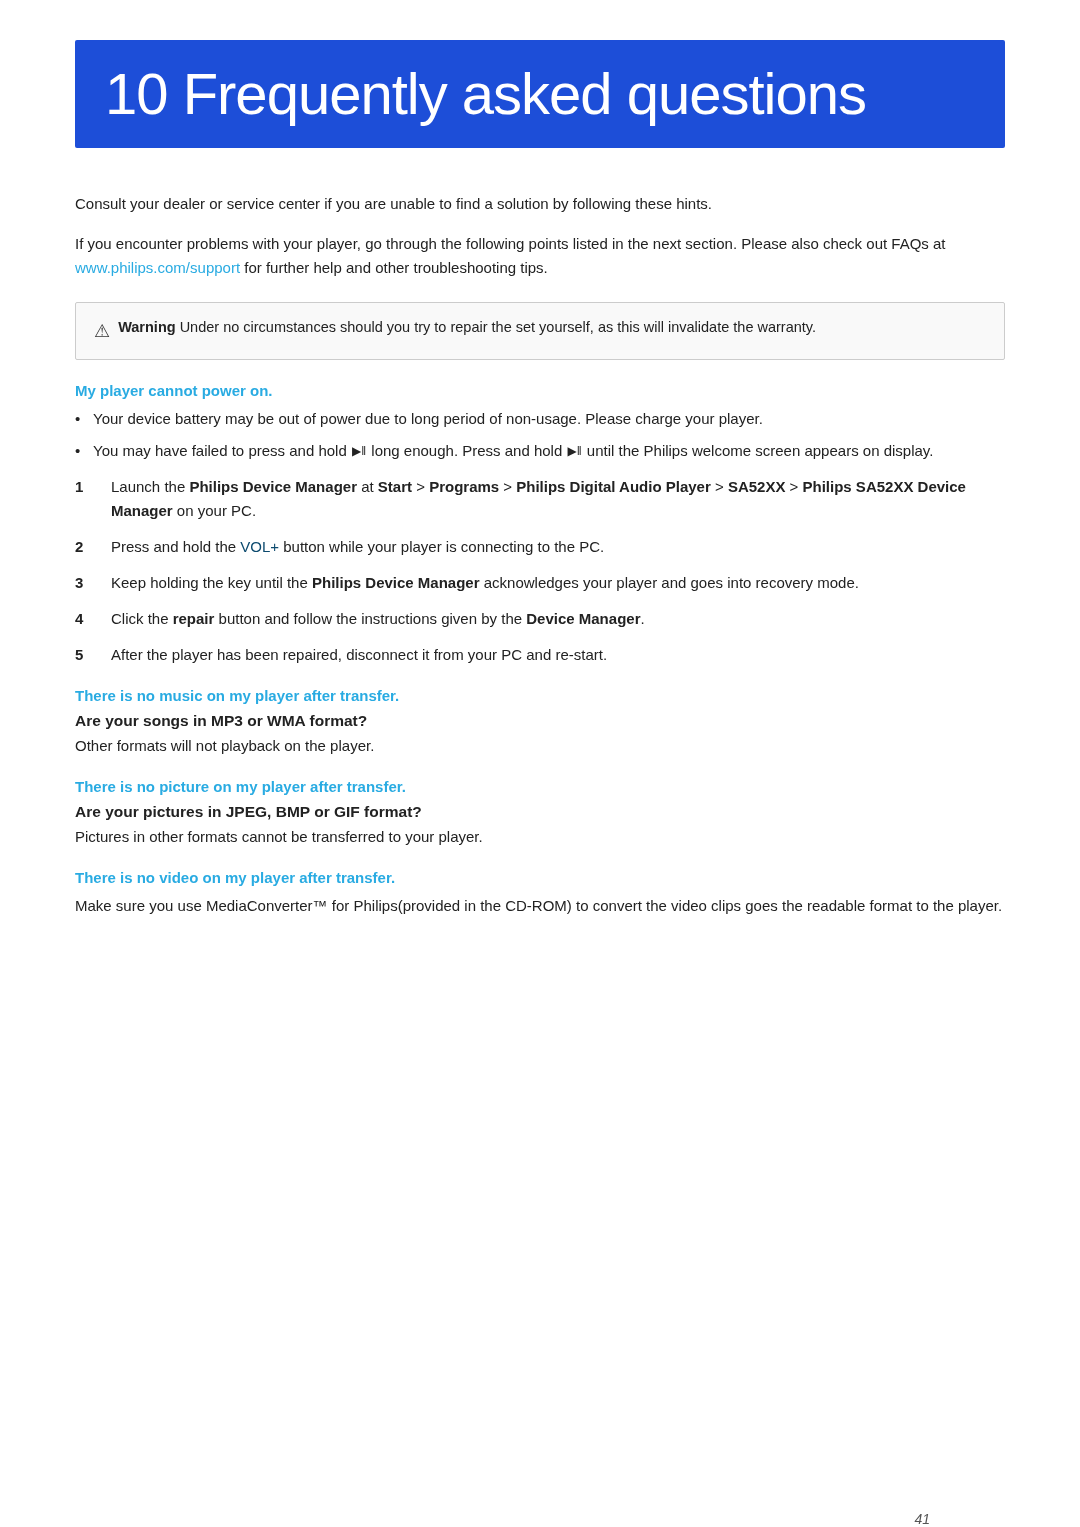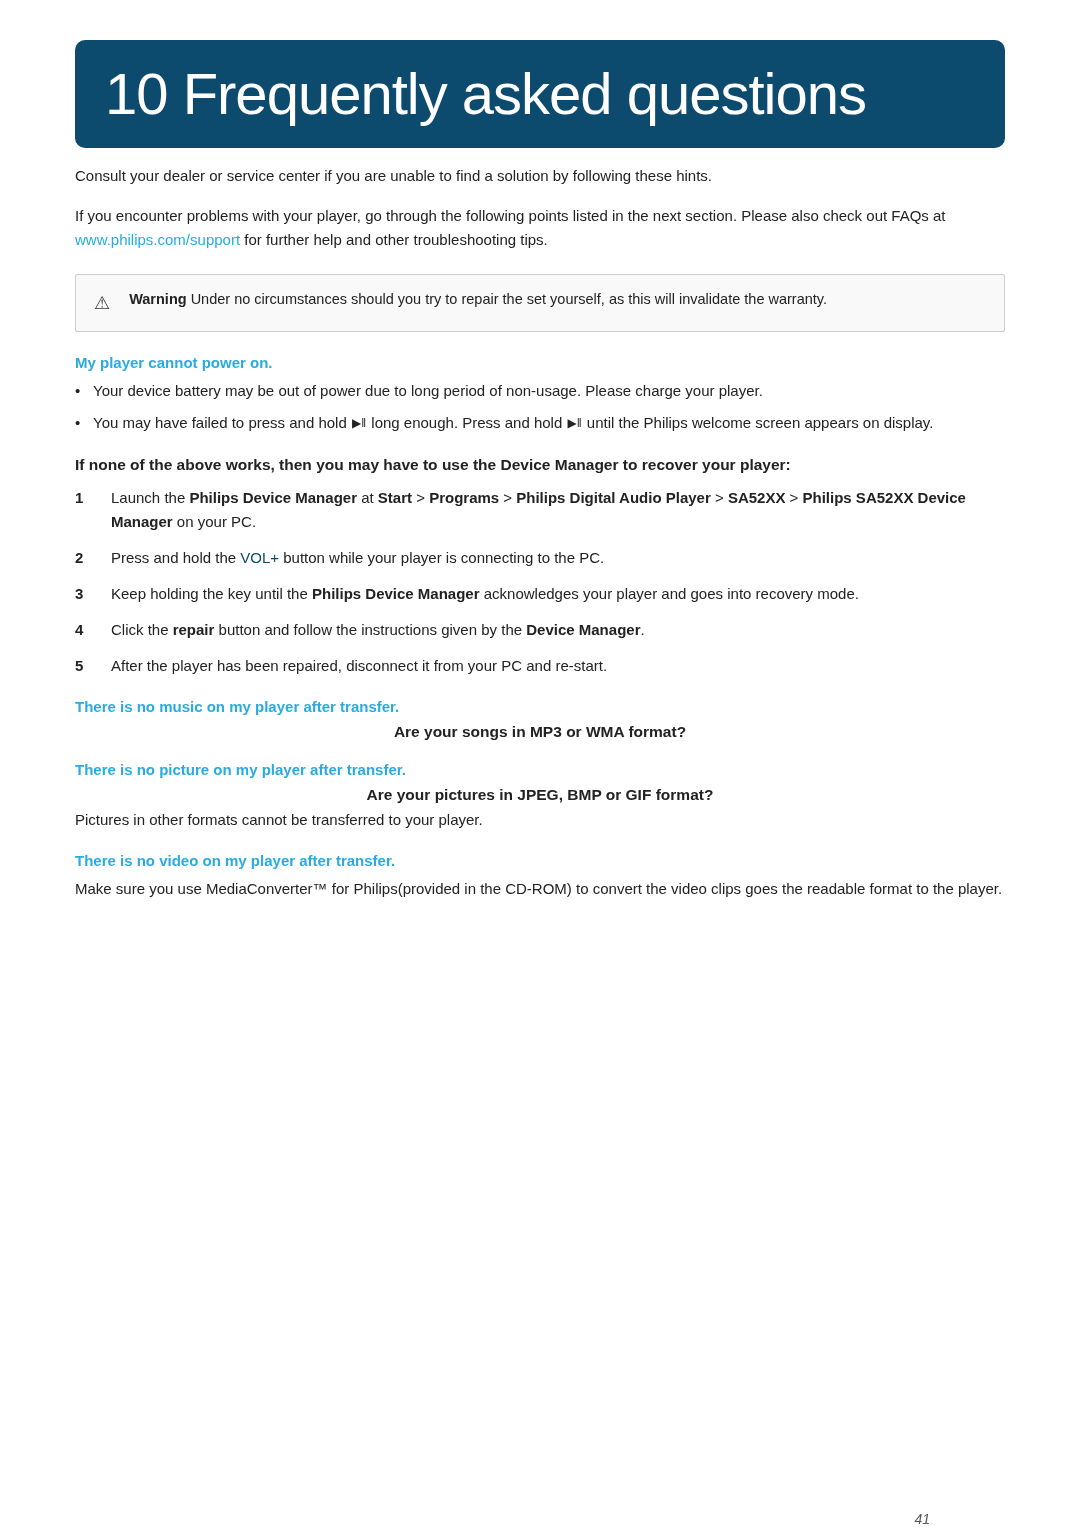--- a/index.html
+++ b/index.html
@@ -12,24 +12,24 @@
       background: #ffffff;
       font-family: Arial, Helvetica, sans-serif;
       font-size: 15px;
       color: #222222;
       width: 1080px;
       min-height: 1527px;
       padding: 40px 75px 60px 75px;
     }
 
     .page-header {
-      background-color: #0c4a6e;
+      background-color: #1d4ed8;
       padding: 22px 30px 22px 30px;
-      margin-bottom: 16px;
-      border-radius: 10px;
+      margin-bottom: 44px;
+      border-radius: 2px;
     }
 
     .page-header h1 {
       font-size: 58px;
       font-weight: 300;
       color: #ffffff;
       letter-spacing: -1px;
       line-height: 1.1;
     }
 
@@ -64,21 +64,20 @@
       flex-shrink: 0;
       margin-top: 1px;
     }
 
     .warning-box .warning-content {
       flex: 1;
     }
 
     .warning-box strong {
       font-weight: bold;
-      margin-left: 11px;
     }
 
     .section-heading {
       color: #29abe2;
       font-size: 15px;
       font-weight: bold;
       margin-bottom: 8px;
       margin-top: 20px;
     }
 
@@ -146,21 +145,20 @@
 
     .vol-highlight {
       color: #0c4a6e;
       font-weight: normal;
     }
 
     .sub-heading-bold {
       font-weight: bold;
       font-size: 15.5px;
       margin-bottom: 4px;
-      text-align: center;
     }
 
     .body-text {
       font-size: 15px;
       line-height: 1.6;
       margin-bottom: 14px;
       color: #222;
     }
 
     .page-number {
@@ -203,23 +201,20 @@
   <div class="section-heading">My player cannot power on.</div>
   <ul class="bullet-list">
     <li>
       Your device battery may be out of power due to long period of non-usage. Please charge your player.
     </li>
     <li>
       You may have failed to press and hold <span class="play-pause-icon">▶‖</span> long enough. Press and hold <span class="play-pause-icon">▶‖</span> until the Philips welcome screen appears on display.
     </li>
   </ul>
 
-  <p class="recover-heading">
-    <span>If none of the above works, then you may have to use the Device Manager to recover your player:</span>
-  </p>
 
   <ol class="numbered-list">
     <li>
       <span class="num">1</span>
       <span class="content">
         Launch the <strong>Philips Device Manager</strong> at <strong>Start</strong> &gt; <strong>Programs</strong> &gt; <strong>Philips Digital Audio Player</strong> &gt; <strong>SA52XX</strong> &gt; <strong>Philips SA52XX Device Manager</strong> on your PC.
       </span>
     </li>
     <li>
       <span class="num">2</span>
@@ -242,20 +237,21 @@
     <li>
       <span class="num">5</span>
       <span class="content">
         After the player has been repaired, disconnect it from your PC and re-start.
       </span>
     </li>
   </ol>
 
   <div class="section-heading">There is no music on my player after transfer.</div>
   <p class="sub-heading-bold">Are your songs in MP3 or WMA format?</p>
+  <p class="body-text">Other formats will not playback on the player.</p>
 
   <div class="section-heading">There is no picture on my player after transfer.</div>
   <p class="sub-heading-bold">Are your pictures in JPEG, BMP or GIF format?</p>
   <p class="body-text">Pictures in other formats cannot be transferred to your player.</p>
 
   <div class="section-heading">There is no video on my player after transfer.</div>
   <p class="body-text">Make sure you use MediaConverter™ for Philips(provided in the CD-ROM) to convert the video clips goes the readable format to the player.</p>
 
   <div class="page-number">41</div>
 

